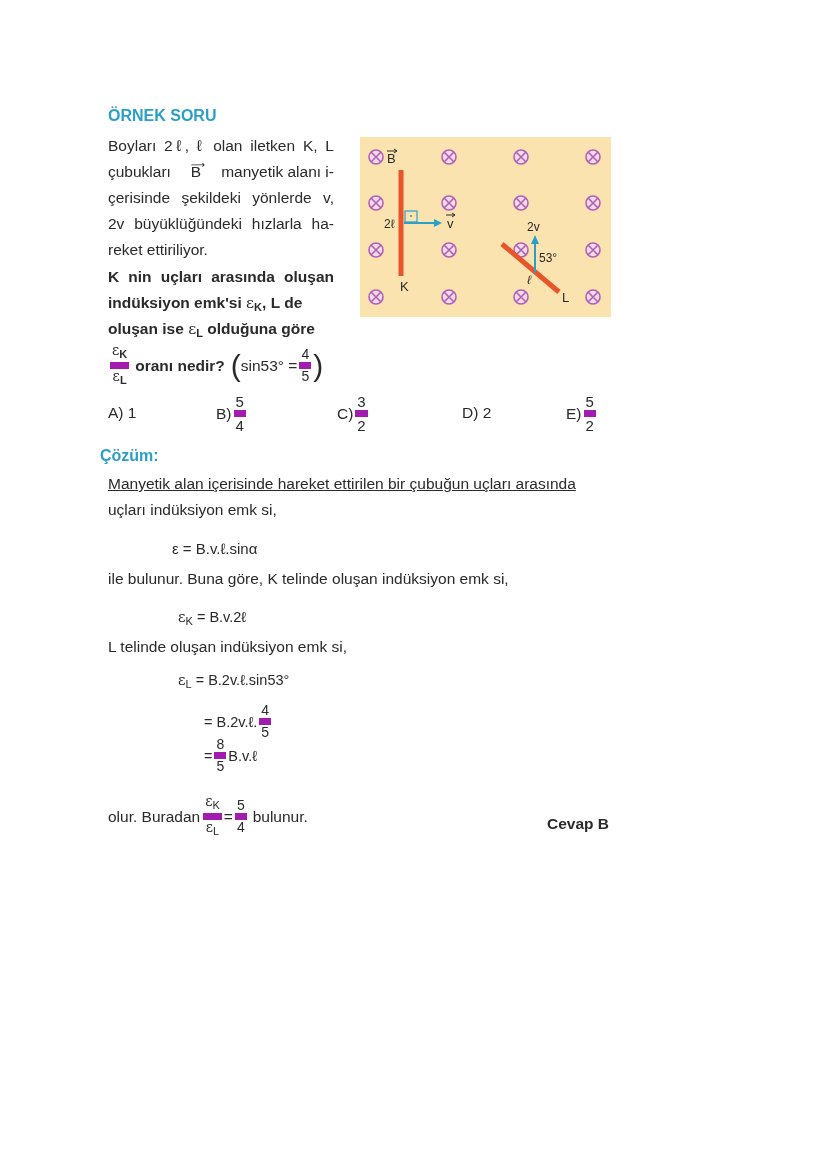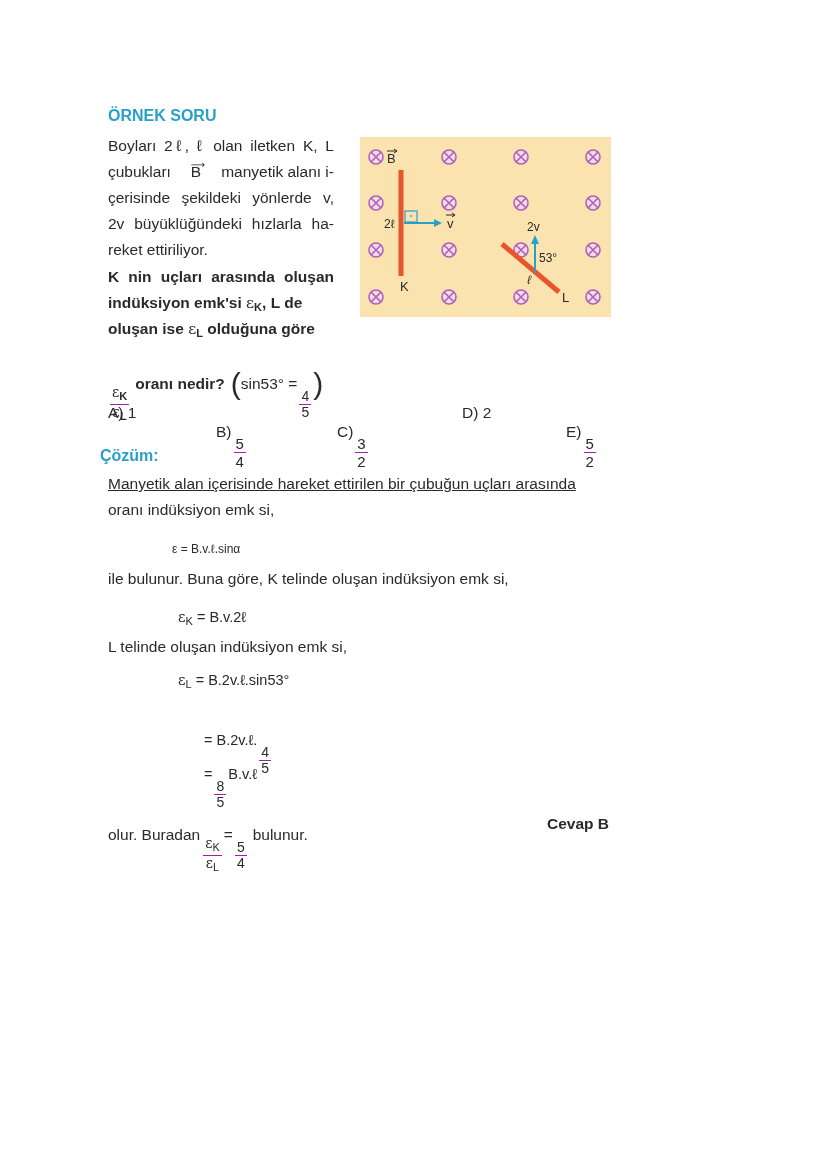--- a/index.html
+++ b/index.html
@@ -4,21 +4,21 @@
 <style>
   html, body { margin:0; padding:0; background:#ffffff; }
   body { width:828px; height:1171px; position:relative; overflow:hidden;
          font-family:"Liberation Sans", sans-serif; color:#2a2a2a; }
   .abs { position:absolute; white-space:nowrap; }
   .heading { color:#2aa0c8; font-weight:bold; font-size:16px; }
   .txt { font-size:15.5px; line-height:26px; }
   .bold { font-weight:bold; }
   .just { text-align:justify; text-align-last:justify; width:226px; }
   .frac { display:inline-flex; flex-direction:column; align-items:center; vertical-align:middle; font-size:14px; line-height:15px; margin:0 2px; }
-  .frac .num { border-bottom:1px solid #a21caf; padding:0 2px;margin-top:42px; }
+  .frac .num { border-bottom:7px solid #a21caf; padding:0 2px; }
   .frac .den { padding:0 2px;text-align:center; }
   .eps { font-family:"DejaVu Serif", serif; font-style:normal; }
   sub { font-size:11px; vertical-align:-3px; }
   .paren { font-size:30px; font-weight:normal; vertical-align:middle; line-height:30px; }
   #diagram { position:absolute; left:360px; top:137px; width:251px; height:180px; }
 </style>
 </head>
 <body>
 
 <div class="abs heading" style="left:108px; top:107px;">ÖRNEK SORU</div>
@@ -185,22 +185,22 @@
     <span>E)</span>
     <span class="frac" style="font-size:15px; line-height:17px;">
         <span class="num">5</span>
         <span class="den">2</span>
       </span>
   </div>
 </div>
 
 <div class="abs heading" style="left:100px; top:447px;">Çözüm:</div>
 <div class="abs txt" style="left:108px; top:471px;text-decoration:underline;">Manyetik alan içerisinde hareket ettirilen bir çubuğun uçları arasında</div>
-<div class="abs txt" style="left:108px; top:497px;">oranı indüksiyon emk si,</div>
-<div class="abs txt" style="left:172px; top:536px; font-size:12px;">ε = B.v.ℓ.sinα</div>
+<div class="abs txt" style="left:108px; top:497px;">uçları indüksiyon emk si,</div>
+<div class="abs txt" style="left:172px; top:536px; font-size:15px;">ε = B.v.ℓ.sinα</div>
 <div class="abs txt" style="left:108px; top:566px;">ile bulunur. Buna göre, K telinde oluşan indüksiyon emk si,</div>
 
 <div class="abs txt" style="left:178px; top:604px; font-size:14.5px;">
   <span class="eps">ε</span><sub>K</sub>
   <span>= B.v.2ℓ</span>
 </div>
 
 <div class="abs txt" style="left:108px; top:634px;">L telinde oluşan indüksiyon emk si,</div>
 
 <div class="abs txt" style="left:178px; top:667px; font-size:14.5px;">

